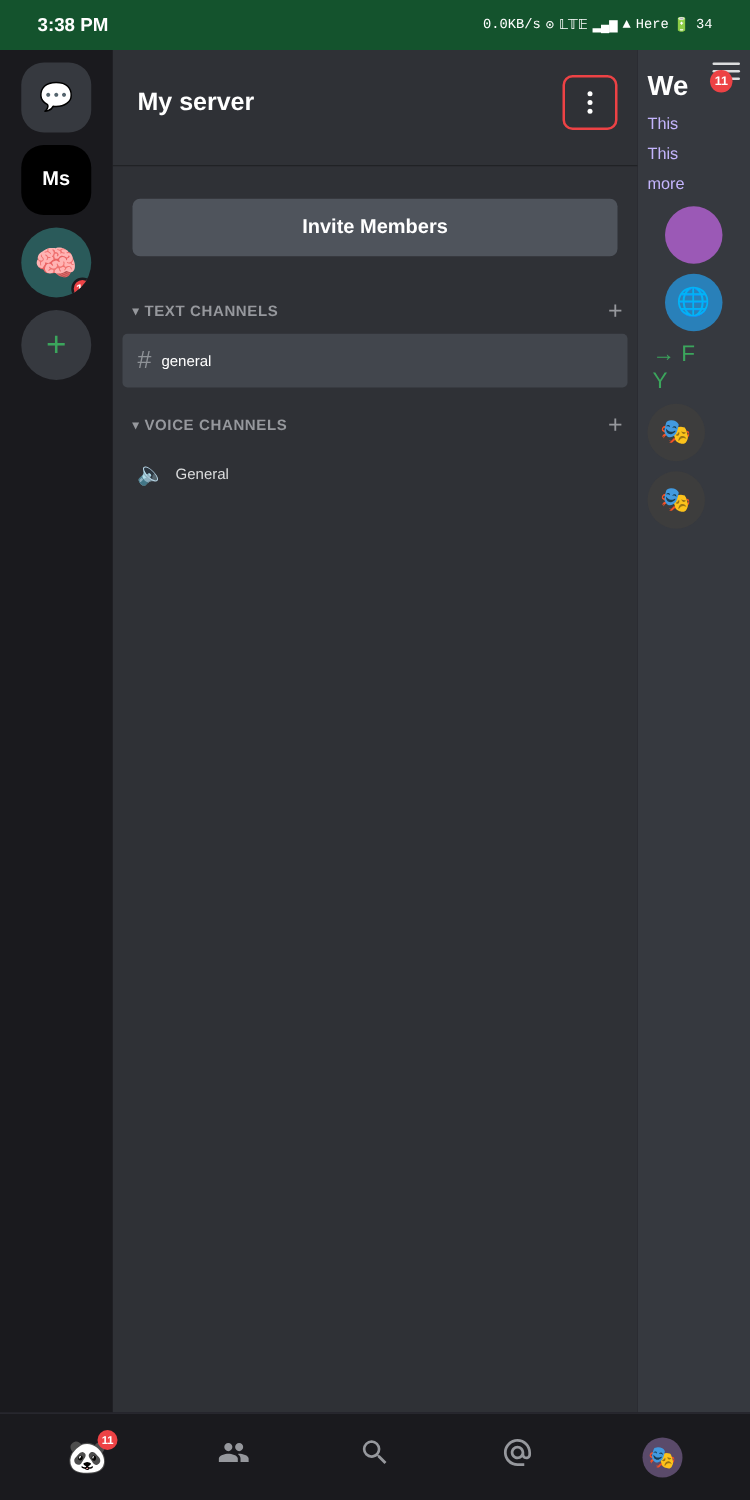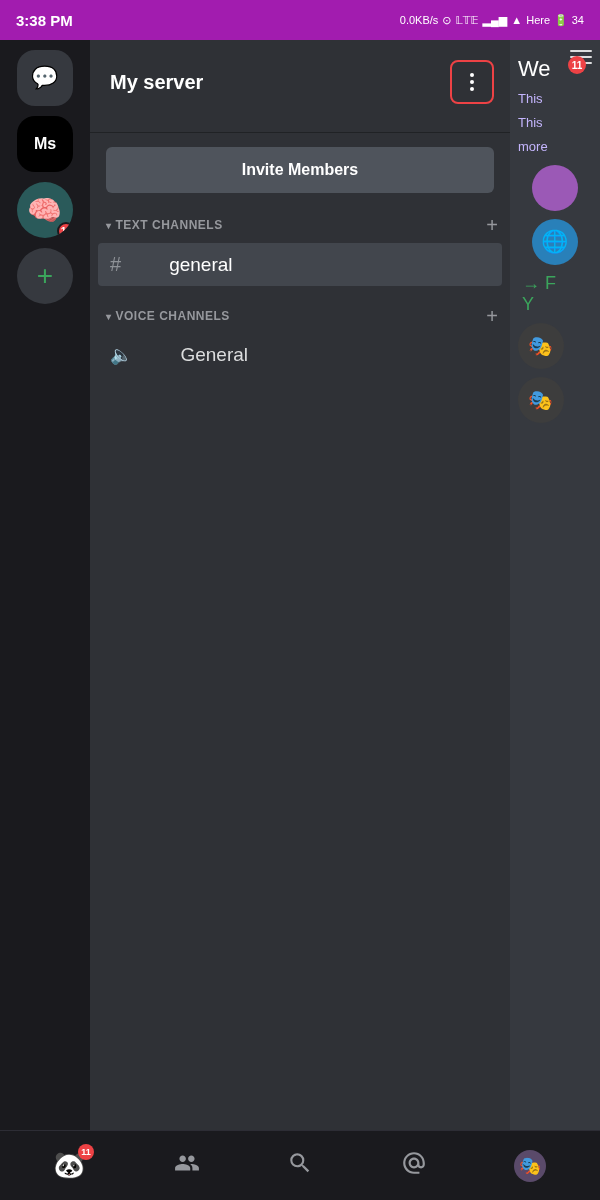--- a/index.html
+++ b/index.html
@@ -9,39 +9,40 @@
       background: #1a1a1e;
       font-family: -apple-system, BlinkMacSystemFont, 'Segoe UI', sans-serif;
       overflow: hidden;
       position: relative;
     }
 
     
     .status-bar {
       width: 100%;
       height: 40px;
-      background: #a21caf;
+      background: #14532d;
       display: flex;
       align-items: center;
       justify-content: space-between;
-      padding: 0 16px;
+      padding: 0 30px;
       position: relative;
       z-index: 100;
     }
     .status-time {
       color: #fff;
       font-size: 15px;
       font-weight: 600;
     }
     .status-icons {
       display: flex;
       align-items: center;
       gap: 4px;
       color: #fff;
       font-size: 11px;
+      font-family: Liberation Mono, monospace;
     }
     .status-icons span {
       font-size: 11px;
       color: #fff;
     }
 
     
     .left-sidebar {
       position: absolute;
       left: 0;
@@ -148,21 +149,21 @@
       justify-content: center;
     }
     .dot {
       width: 4px;
       height: 4px;
       background: #fff;
       border-radius: 50%;
     }
 
     .invite-btn {
-      margin: 14px 16px;
+      margin: 26px 16px;
       background: #4f545c;
       border: none;
       border-radius: 6px;
       color: #fff;
       font-size: 16px;
       font-weight: 600;
       padding: 14px 0;
       text-align: center;
       cursor: pointer;
       width: calc(100% - 32px);
@@ -214,23 +215,22 @@
     .channel-item.active {
       background: #42464d;
     }
     .channel-icon {
       color: #8e9297;
       font-size: 20px;
       font-weight: 400;
     }
     .channel-name {
       color: #dcddde;
-      font-size: 19px;
+      font-size: 12px;
       font-weight: 400;
-      margin-left: 40px;
     }
     .channel-item.active .channel-name {
       color: #fff;
     }
 
     
     .right-peek {
       position: absolute;
       right: 0;
       top: 40px;
@@ -240,21 +240,21 @@
       z-index: 3;
       overflow: hidden;
     }
     .right-content {
       padding: 16px 8px;
       color: #dcddde;
     }
     .right-title {
       color: #fff;
       font-size: 22px;
-      font-weight: 400;
+      font-weight: 700;
       margin-bottom: 8px;
     }
     .right-text {
       color: #c4b5fd;
       font-size: 13px;
       line-height: 1.4;
       margin-bottom: 6px;
     }
 
     .right-menu-icon {

